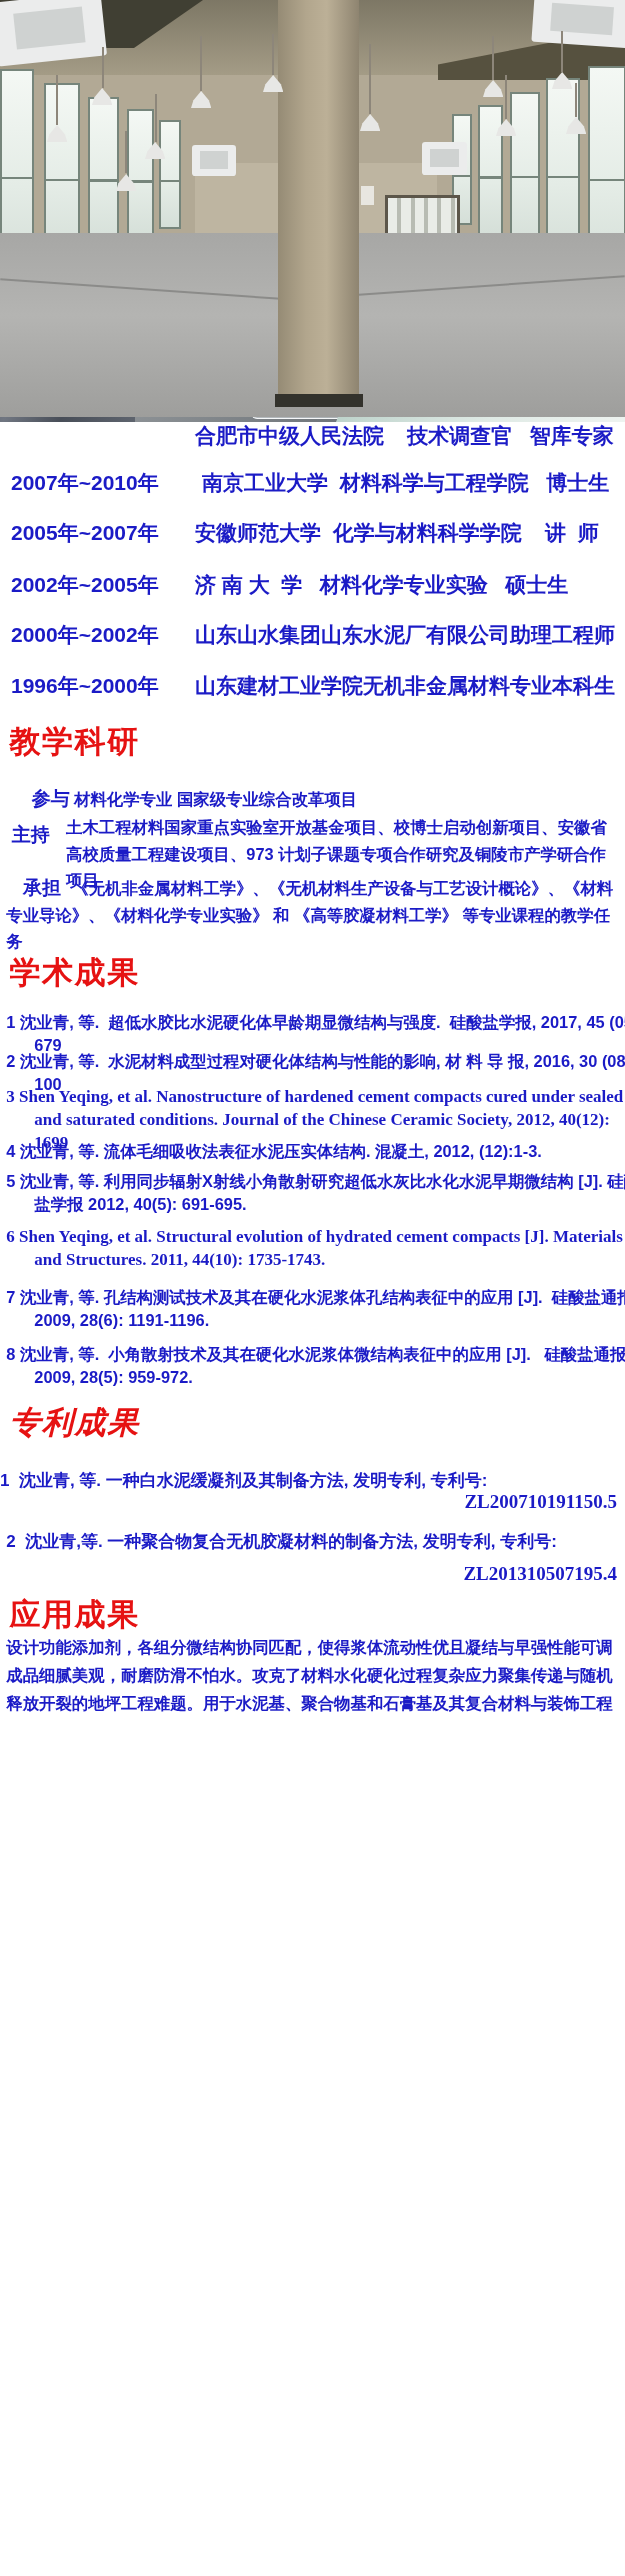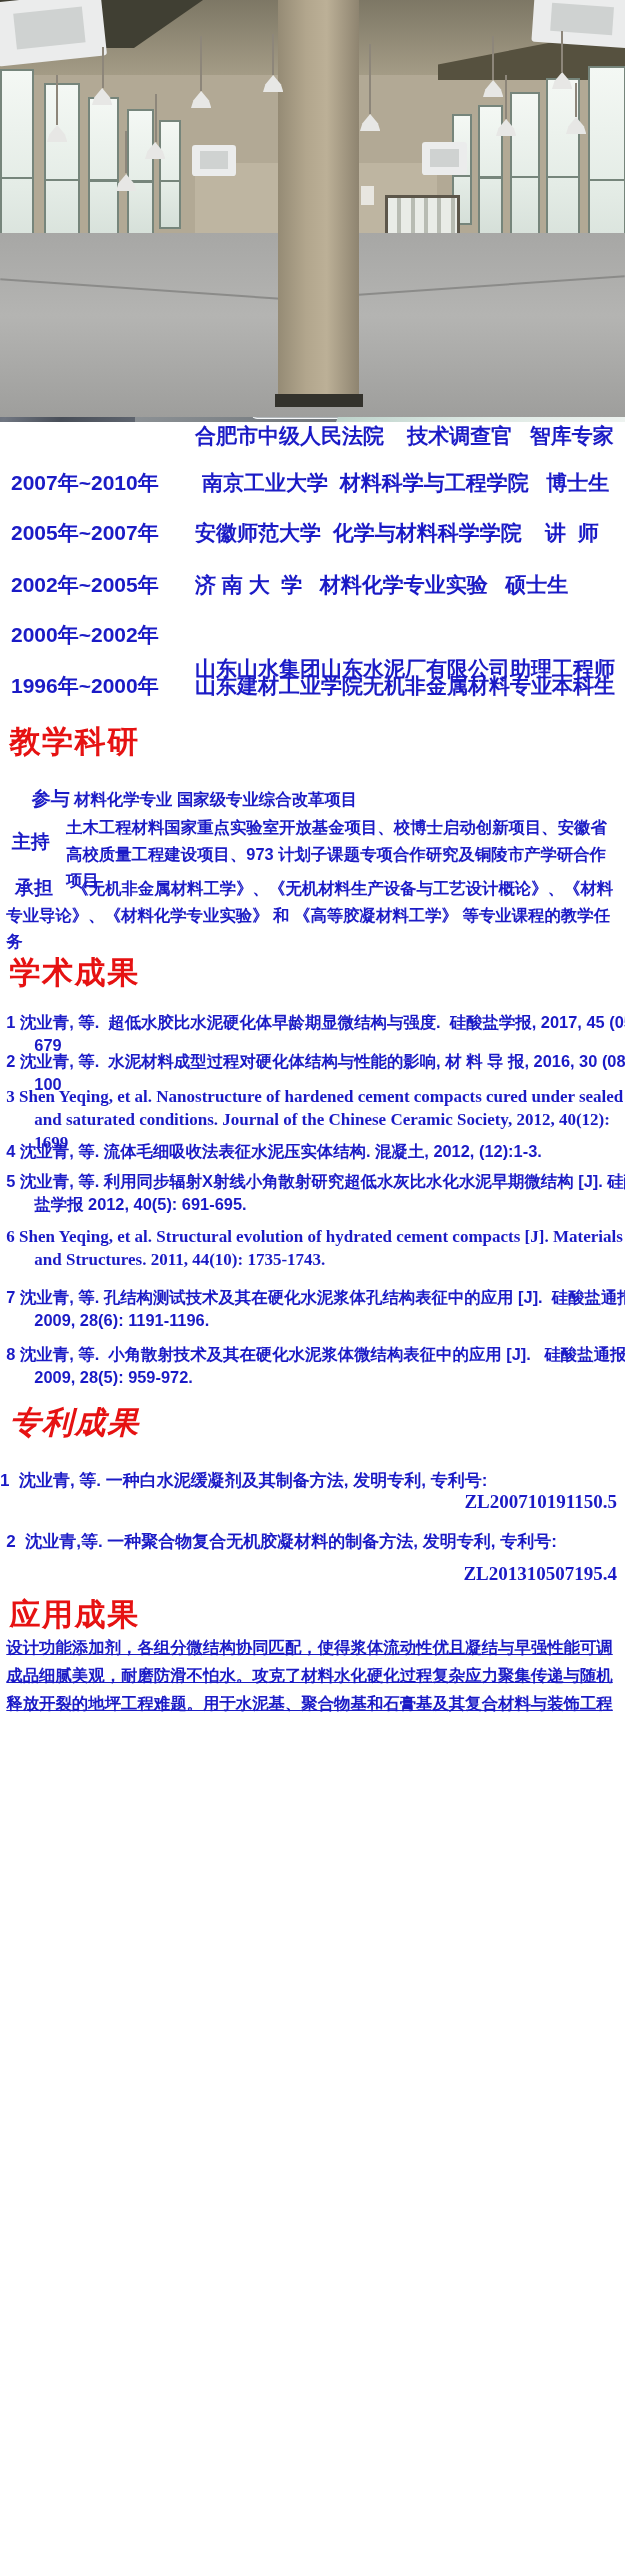--- a/index.html
+++ b/index.html
@@ -164,39 +164,39 @@
   <div class="abs edu-period blue prewrap" style="left:11px;top:469px;">2007年~2010年</div>
   <div class="abs edu-detail blue prewrap" style="left:202px;top:469px;">南京工业大学  材料科学与工程学院   博士生</div>
 
   <div class="abs edu-period blue prewrap" style="left:11px;top:519px;">2005年~2007年</div>
   <div class="abs edu-detail blue prewrap" style="left:195px;top:519px;">安徽师范大学  化学与材料科学学院    讲  师</div>
 
   <div class="abs edu-period blue prewrap" style="left:11px;top:571px;">2002年~2005年</div>
   <div class="abs edu-detail blue prewrap" style="left:195px;top:571px;">济 南 大  学   材料化学专业实验   硕士生</div>
 
   <div class="abs edu-period blue prewrap" style="left:11px;top:621px;">2000年~2002年</div>
-  <div class="abs edu-detail blue prewrap" style="left:195px;top:655px;">山东山水集团山东水泥厂有限公司助理工程师</div>
+  <div class="abs edu-detail blue prewrap" style="left:195px;top:621px;">山东山水集团山东水泥厂有限公司助理工程师</div>
 
   <div class="abs edu-period blue prewrap" style="left:11px;top:672px;">1996年~2000年</div>
   <div class="abs edu-detail blue prewrap" style="left:195px;top:672px;">山东建材工业学院无机非金属材料专业本科生</div>
 
   <div class="abs red-h" style="left:9.4px;top:721px;">教学科研</div>
 
   <div class="abs" style="left:0;top:786px;width:625px;">
     <span class="abs t-label blue" style="left:11.7px;top:0;margin-left:20px;">参与</span>
     <div class="t-text blue prewrap" style="margin-left:74px;width:539px;">材料化学专业 国家级专业综合改革项目</div>
   </div>
 
   <div class="abs" style="left:0;top:814px;width:625px;">
-    <span class="abs t-label blue" style="left:11.7px;top:15px;">主持</span>
+    <span class="abs t-label blue" style="left:11.7px;top:8px;">主持</span>
     <div class="t-text blue prewrap" style="margin-left:66px;width:556px;">土木工程材料国家重点实验室开放基金项目、校博士启动创新项目、安徽省高校质量工程建设项目、973 计划子课题专项合作研究及铜陵市产学研合作项目</div>
   </div>
 
   <div class="abs" style="left:0;top:875px;width:625px;">
-    <span class="abs t-label blue" style="left:15px;top:0;">承担</span>
+    <span class="abs t-label blue" style="left:23px;top:0;">承担</span>
     <div class="t-text blue prewrap" style="margin-left:6.3px;width:614px;text-indent:66px;">《无机非金属材料工学》、《无机材料生产设备与工艺设计概论》、《材料专业导论》、《材料化学专业实验》 和 《高等胶凝材料工学》 等专业课程的教学任务</div>
   </div>
 
   <div class="abs red-h" style="left:9.4px;top:952px;">学术成果</div>
 
   <div class="abs pub blue prewrap" style="left:6.3px;top:1011px;">1 沈业青, 等.  超低水胶比水泥硬化体早龄期显微结构与强度.  硅酸盐学报, 2017, 45 (05): 679</div>
   <div class="abs pub blue prewrap" style="left:6.3px;top:1050px;">2 沈业青, 等.  水泥材料成型过程对硬化体结构与性能的影响, 材 料 导 报, 2016, 30 (08): 100</div>
   <div class="abs pub en blue prewrap" style="left:6.3px;top:1085px;">3 Shen Yeqing, et al. Nanostructure of hardened cement compacts cured under sealed and saturated conditions. Journal of the Chinese Ceramic Society, 2012, 40(12): 1699</div>
   <div class="abs pub blue prewrap" style="left:6.3px;top:1140px;">4 沈业青, 等. 流体毛细吸收法表征水泥压实体结构. 混凝土, 2012, (12):1-3.</div>
   <div class="abs pub blue prewrap" style="left:6.3px;top:1170px;">5 沈业青, 等. 利用同步辐射X射线小角散射研究超低水灰比水化水泥早期微结构 [J]. 硅酸盐学报 2012, 40(5): 691-695.</div>
@@ -205,21 +205,21 @@
   <div class="abs pub blue prewrap" style="left:6.3px;top:1343px;">8 沈业青, 等.  小角散射技术及其在硬化水泥浆体微结构表征中的应用 [J].   硅酸盐通报, 2009, 28(5): 959-972.</div>
 
   <div class="abs red-h" style="left:9.4px;top:1402px;font-style:italic;">专利成果</div>
 
   <div class="abs pat-line blue prewrap" style="left:0;top:1460px;margin-top:9px;">1  沈业青, 等. 一种白水泥缓凝剂及其制备方法, 发明专利, 专利号:</div>
   <div class="abs pat-num blue" style="left:406px;top:1491px;">ZL200710191150.5</div>
   <div class="abs pat-line blue prewrap" style="left:6.3px;top:1530px;">2  沈业青,等. 一种聚合物复合无机胶凝材料的制备方法, 发明专利, 专利号:</div>
   <div class="abs pat-num blue" style="left:406px;top:1563px;">ZL201310507195.4</div>
 
   <div class="abs red-h" style="left:9.4px;top:1594px;">应用成果</div>
-  <div class="abs app-par blue" style="left:6.3px;top:1633px;text-decoration:underline;">设计功能添加剂，各组分微结构协同匹配，使得浆体流动性优且凝结与早强性能可调成品细腻美观，耐磨防滑不怕水。攻克了材料水化硬化过程复杂应力聚集传递与随机释放开裂的地坪工程难题。用于水泥基、聚合物基和石膏基及其复合材料与装饰工程</div>
+  <div class="abs app-par blue" style="left:6.3px;top:1633px;">设计功能添加剂，各组分微结构协同匹配，使得浆体流动性优且凝结与早强性能可调成品细腻美观，耐磨防滑不怕水。攻克了材料水化硬化过程复杂应力聚集传递与随机释放开裂的地坪工程难题。用于水泥基、聚合物基和石膏基及其复合材料与装饰工程</div>
 
   <div class="abs photo1">
     <div class="abs p1-wall"></div>
     <div class="abs p1-base"></div>
     <div class="abs p1-floor"></div>
     <div class="abs winL">
       <div class="abs winL-streak"></div>
     </div>
     <div class="abs winR">
       <div class="abs winR-band"></div>

